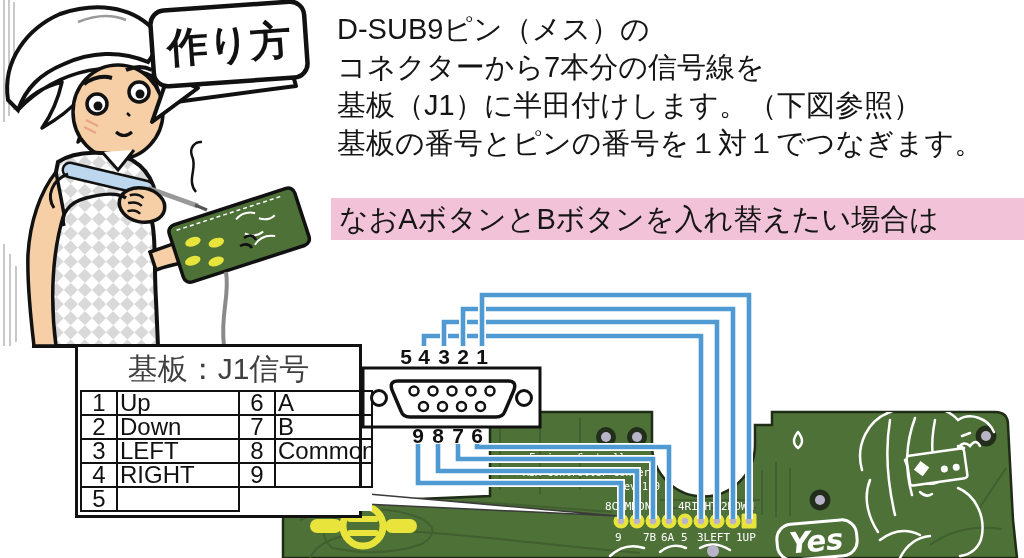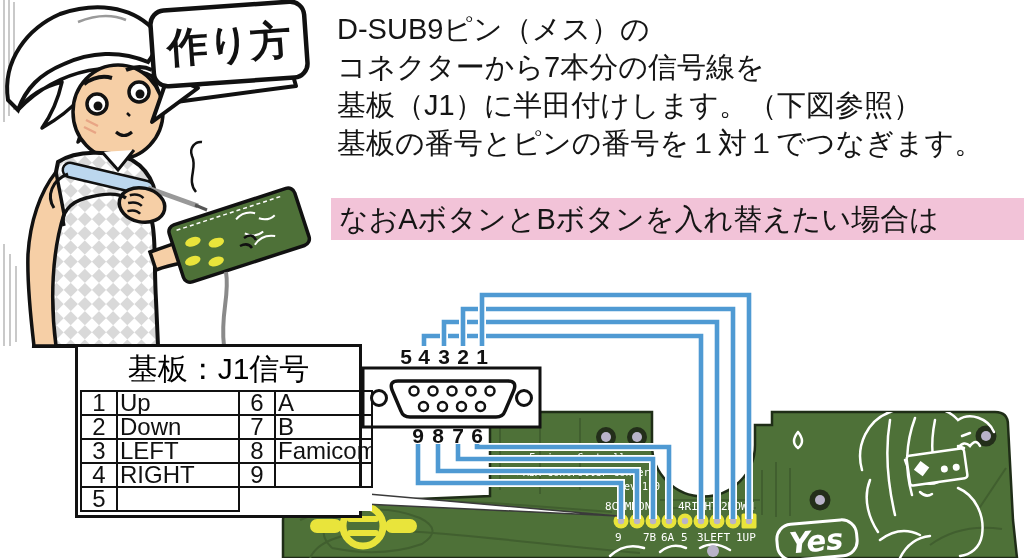--- a/index.html
+++ b/index.html
@@ -7,21 +7,21 @@
           font-family:"Liberation Sans",sans-serif;}
   svg{position:absolute;left:0;top:0;}
   
   .instructions{position:absolute;left:337px;top:10px;width:690px;font-size:29px;
                 line-height:38px;color:#151515;letter-spacing:0px;}
   .notebox{position:absolute;left:331px;top:198px;width:733px;background:var(--note-bg,#f2c3d8);
            font-size:29px;line-height:38px;color:#151515;padding:2px 8px;box-sizing:border-box;}
   
   .tablebox{position:absolute;left:75px;top:344px;width:287px;background:#fff;
             border:3px solid #111;box-sizing:border-box;padding:1px 2px 3px 2px;}
-  .ttitle{font-size:30px;line-height:42px;text-align:center;color:#000000;white-space:nowrap;}
+  .ttitle{font-size:30px;line-height:42px;text-align:center;color:#404040;white-space:nowrap;}
   .tablebox table{border-collapse:collapse;table-layout:fixed;width:277px;}
   .tablebox td{border:2px solid #111;font-size:24px;line-height:22px;height:22px;
                padding:0 2px;color:#111;overflow:hidden;white-space:nowrap;}
   td.num{width:30px;text-align:center;}
   td.lab1{width:116px;}
   td.lab2{width:91px;}
   td.ghost{border:none;background:#fff;}
   
   .silk{fill:#fff;font-family:"DejaVu Sans Mono",monospace;font-size:10px;}
   .silk-sm{fill:#fff;font-family:"DejaVu Sans Mono",monospace;font-size:11px;}
@@ -305,21 +305,21 @@
       <tr>
         <td class="num">2</td>
         <td class="lab1">Down</td>
         <td class="num">7</td>
         <td class="lab2">B</td>
       </tr>
       <tr>
         <td class="num">3</td>
         <td class="lab1">LEFT</td>
         <td class="num">8</td>
-        <td class="lab2">Famicom</td>
+        <td class="lab2">Common</td>
       </tr>
       <tr>
         <td class="num">4</td>
         <td class="lab1">RIGHT</td>
         <td class="num">9</td>
         <td class="lab2"></td>
       </tr>
       <tr>
         <td class="num">5</td>
         <td class="lab1"></td>

